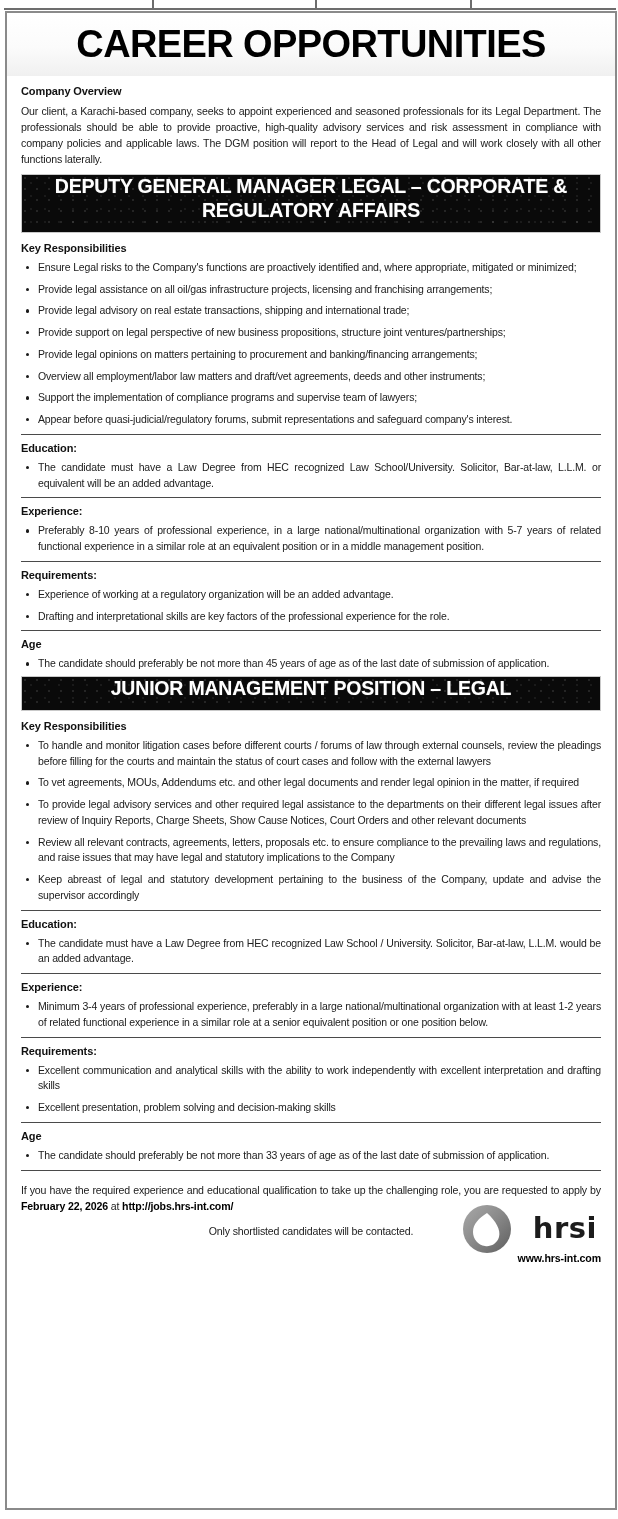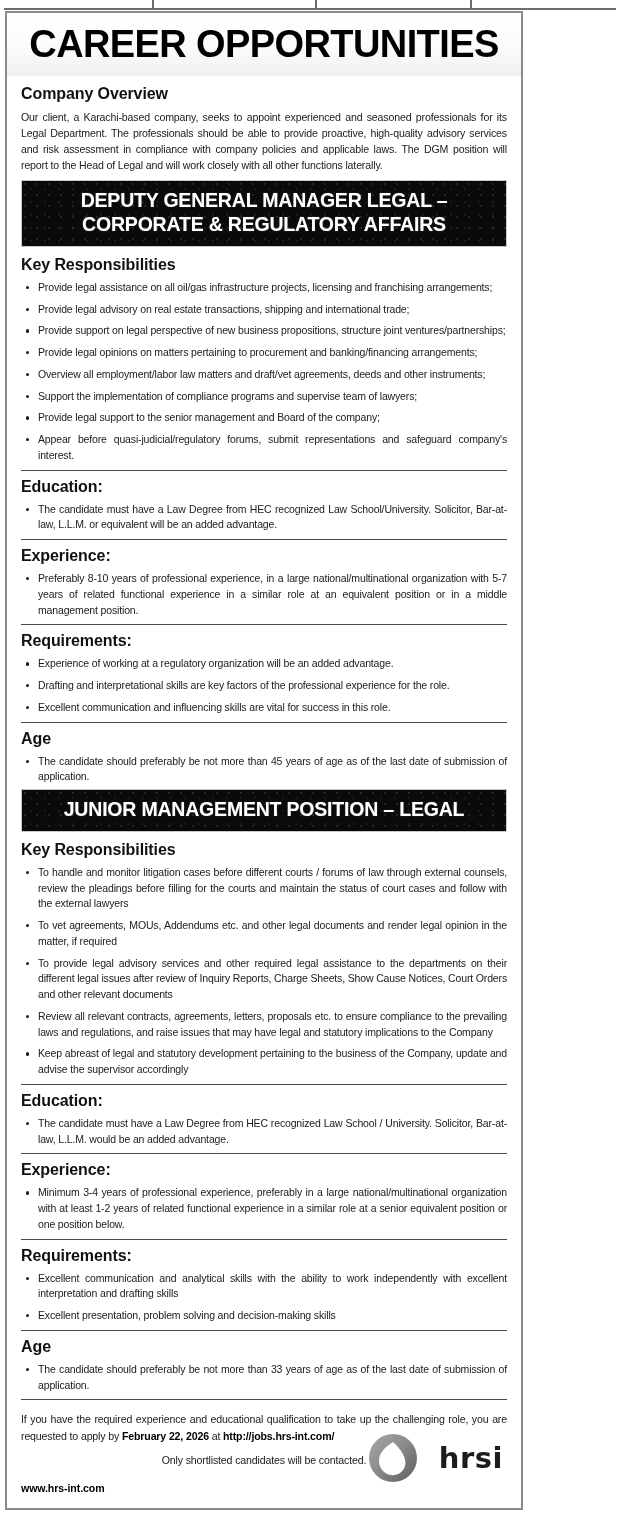--- a/index.html
+++ b/index.html
@@ -36,21 +36,21 @@
     width: 2px;
     height: 9px;
     background: #6d6d6d;
   }
 
   
   .ad-frame {
     position: absolute;
     top: 11px;
     left: 5px;
-    width: 518px;
+    width: 612px;
     height: 1499px;
     box-sizing: border-box;
     border: 2px solid #8a8a8a;
     background: #ffffff;
   }
 
   
   .headline-band {
     background: linear-gradient(180deg, #ffffff 0%, #fbfbfb 55%, #f0f0f0 100%);
     padding: 12px 0 13px 0;
@@ -65,21 +65,21 @@
     margin: 0;
     white-space: nowrap;
   }
 
   
   .content {
     padding: 0 14px 0 14px;
   }
 
   .section-head {
-    font-size: 16px;
+    font-size: 11px;
     font-weight: bold;
     color: #111111;
     margin: 9px 0 6px 0;
     letter-spacing: -0.1px;
   }
   .section-head.tight { margin-top: 7px; }
 
   .body-para {
     font-size: 10.6px;
     line-height: 1.52;
@@ -93,21 +93,21 @@
   .job-banner {
     background-color: #0a0a0a;
     background-image:
       radial-gradient(circle at 3px 3px, rgba(255,255,255,0.11) 0.8px, transparent 1.1px),
       radial-gradient(circle at 9px 8px, rgba(255,255,255,0.07) 0.7px, transparent 1px);
     background-size: 12px 11px, 14px 13px;
     border: 1px solid #c9c9c9;
     box-sizing: border-box;
     color: #ffffff;
     text-align: center;
-    padding: 8px 20px 9px 20px;
+    padding: 0 20px 9px 20px;
     margin: 4px 0 2px 0;
   }
   .job-banner .job-title {
     font-size: 19.5px;
     font-weight: bold;
     line-height: 1.22;
     letter-spacing: -0.2px;
     margin: 0;
     text-shadow: 0 0 1px rgba(255,255,255,0.35);
   }
@@ -161,20 +161,21 @@
     letter-spacing: -0.15px;
   }
   .footer-text.short { text-align: center; }
   .footer-text b { font-weight: bold; color: #000; }
   .footer-url {
     font-size: 10.6px;
     font-weight: bold;
     color: #000000;
     margin: 13px 0 0 0;
     letter-spacing: -0.1px;
+    text-align: right;
   }
 
   .brand-logo {
     position: absolute;
     right: 4px;
     bottom: 14px;
     display: flex;
     align-items: center;
     gap: 19px;
   }
@@ -208,48 +209,47 @@
 
     <div class="section-head">Company Overview</div>
     <p class="body-para">Our client, a Karachi-based company, seeks to appoint experienced and seasoned professionals for its Legal Department. The professionals should be able to provide proactive, high-quality advisory services and risk assessment in compliance with company policies and applicable laws. The DGM position will report to the Head of Legal and will work closely with all other functions laterally.</p>
 
     <div class="job-banner">
       <div class="job-title">DEPUTY GENERAL MANAGER LEGAL – CORPORATE &amp; REGULATORY AFFAIRS</div>
     </div>
 
     <div class="section-head">Key Responsibilities</div>
     <ul class="bullets">
+      <li>Ensure Legal risks to the Company's functions are proactively identified and, where appropriate, mitigated or minimized;</li>
       <li>Provide legal assistance on all oil/gas infrastructure projects, licensing and franchising arrangements;</li>
       <li>Provide legal advisory on real estate transactions, shipping and international trade;</li>
       <li>Provide support on legal perspective of new business propositions, structure joint ventures/partnerships;</li>
       <li>Provide legal opinions on matters pertaining to procurement and banking/financing arrangements;</li>
       <li>Overview all employment/labor law matters and draft/vet agreements, deeds and other instruments;</li>
       <li>Support the implementation of compliance programs and supervise team of lawyers;</li>
-      <li>Provide legal support to the senior management and Board of the company;</li>
       <li>Appear before quasi-judicial/regulatory forums, submit representations and safeguard company's interest.</li>
     </ul>
 
     <div class="divider"></div>
     <div class="section-head tight">Education:</div>
     <ul class="bullets">
       <li>The candidate must have a Law Degree from HEC recognized Law School/University. Solicitor, Bar-at-law, L.L.M. or equivalent will be an added advantage.</li>
     </ul>
 
     <div class="divider"></div>
     <div class="section-head tight">Experience:</div>
     <ul class="bullets">
       <li>Preferably 8-10 years of professional experience, in a large national/multinational organization with 5-7 years of related functional experience in a similar role at an equivalent position or in a middle management position.</li>
     </ul>
 
     <div class="divider"></div>
     <div class="section-head tight">Requirements:</div>
     <ul class="bullets">
       <li>Experience of working at a regulatory organization will be an added advantage.</li>
       <li>Drafting and interpretational skills are key factors of the professional experience for the role.</li>
-      <li>Excellent communication and influencing skills are vital for success in this role.</li>
     </ul>
 
     <div class="divider"></div>
     <div class="section-head tight">Age</div>
     <ul class="bullets">
       <li>The candidate should preferably be not more than 45 years of age as of the last date of submission of application.</li>
     </ul>
 
     <div class="job-banner">
       <div class="job-title">JUNIOR MANAGEMENT POSITION – LEGAL</div>

